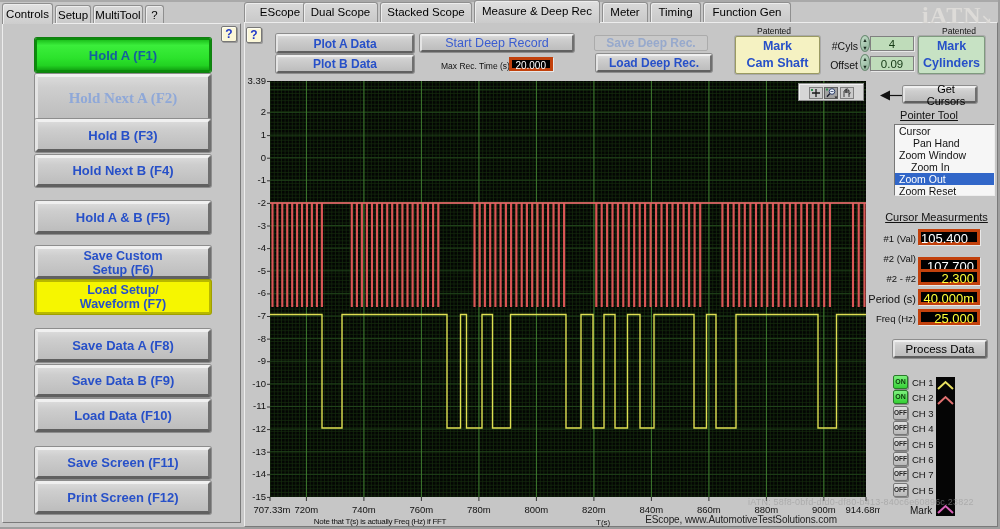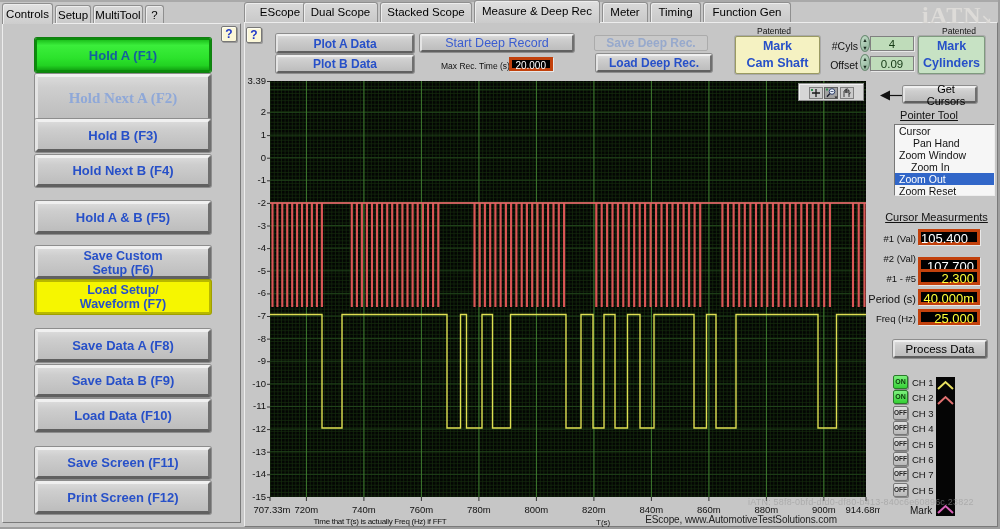--- a/index.html
+++ b/index.html
@@ -155,21 +155,21 @@
 <circle cx="23" cy="4.5" r="2.8" fill="#e8f0fa" stroke="#30406a" stroke-width="1"></circle>
       <path d="M21.5,4.5H24.5" stroke="#30406a" stroke-width="0.8"></path>
       <path d="M20.8,6.6L18,9.8" stroke="#1a1a2a" stroke-width="1.4"></path>
       <rect x="17" y="1.5" width="2" height="2" fill="#2f8f4f"></rect>
       <path d="M25.5,9.5l3,0l-1.5,2z" fill="#222"></path>
 <rect x="31.5" y="0.5" width="13" height="11" fill="#cacaca" stroke="#808080"></rect>
 <path d="M35,10V6.5M35,6.5 L35,4 M36.3,6V2.5 M37.6,6V2 M38.9,6V2.7 M40,10V7.5L41.5,5.5 M35,4 q0.6,-0.8 1.3,-0.3 M36.3,2.5 q0.6,-0.8 1.3,-0.3 M37.6,2 q0.6,-0.8 1.3,0.3 M38.9,3 l1.1,0.3 L40,7.5" stroke="#1a1a1a" stroke-width="0.8" fill="none"></path>
 </svg>
 </div>
 
-<div class="lbl" style="left:306px;top:517px;width:148px;text-align:center;font-size:8px;letter-spacing:-0.3px;white-space:nowrap;">Time that T(s) is actually Freq (Hz) if FFT</div>
+<div class="lbl" style="left:306px;top:517px;width:148px;text-align:center;font-size:8px;letter-spacing:-0.3px;white-space:nowrap;">Note that T(s) is actually Freq (Hz) if FFT</div>
 <div class="lbl" style="left:596px;top:518px;font-size:8px;">T(s)</div>
 <div class="lbl" style="left:621px;top:514px;width:240px;text-align:center;font-size:10px;letter-spacing:-0.1px;color:#222;">EScope, www.AutomotiveTestSolutions.com</div>
 
 <svg class="abs" style="left:878px;top:89px;" width="26" height="13">
     <path d="M10,6.5H26" stroke="#111" stroke-width="1.2"></path>
     <path d="M2,6.5L12,1.5V11.5Z" fill="#111"></path>
   </svg>
 <div class="btn sm" style="left:903px;top:86px;width:74px;height:17px;font-size:11px;color:#000;font-weight:normal;padding-left:12px;">Get Cursors</div>
 <div class="lbl" style="left:879px;top:109px;width:100px;text-align:center;font-size:11px;text-decoration:underline;">Pointer Tool</div>
 <div class="abs" style="left:894px;top:124px;width:101px;height:72px;background:#f6f6f6;border-top:1px solid #777;border-left:1px solid #777;border-right:1px solid #eee;border-bottom:1px solid #eee;font-size:10.5px;color:#111;">
@@ -179,21 +179,21 @@
 <div style="height:12px;line-height:12px;padding-left:16px;">Zoom In</div>
 <div style="height:12px;line-height:12px;padding-left:4px;background:#3166c8;color:#fff;">Zoom Out</div>
 <div style="height:12px;line-height:12px;padding-left:4px;">Zoom Reset</div>
 </div>
 <div class="lbl" style="left:879px;top:211px;width:115px;text-align:center;font-size:11px;text-decoration:underline;">Cursor Measurments</div>
 
 <div class="lbl" style="left:860px;top:233px;width:56px;text-align:right;font-size:9.5px;">#1 (Val)</div>
 <div class="blkbox" style="left:918px;top:229px;width:62px;height:16px;font-size:13px;line-height:14px;padding-right:16px;">105.400</div>
 <div class="lbl" style="left:860px;top:253px;width:56px;text-align:right;font-size:9.5px;">#2 (Val)</div>
 <div class="blkbox" style="left:918px;top:249px;width:62px;height:16px;font-size:13px;line-height:14px;padding-right:3px;margin-top:8px;">107.700</div>
-<div class="lbl" style="left:860px;top:273px;width:56px;text-align:right;font-size:9.5px;">#1 - #5</div>
+<div class="lbl" style="left:860px;top:273px;width:56px;text-align:right;font-size:9.5px;">#2 - #2</div>
 <div class="blkbox" style="left:918px;top:269px;width:62px;height:16px;font-size:13px;line-height:14px;padding-right:3px;color:#ffff38;">2.300</div>
 <div class="lbl" style="left:860px;top:293px;width:56px;text-align:right;font-size:11px;">Period (s)</div>
 <div class="blkbox" style="left:918px;top:289px;width:62px;height:16px;font-size:13px;line-height:14px;padding-right:3px;color:#ffff38;">40.000m</div>
 <div class="lbl" style="left:860px;top:313px;width:56px;text-align:right;font-size:9.5px;">Freq (Hz)</div>
 <div class="blkbox" style="left:918px;top:309px;width:62px;height:16px;font-size:13px;line-height:14px;padding-right:3px;color:#ffff38;">25.000</div>
 
 <div class="btn sm" style="left:893px;top:340px;width:94px;height:18px;font-size:11.5px;color:#000;font-weight:normal;">Process Data</div>
 
 <div class="abs" style="left:936px;top:377px;width:19px;height:139px;background:#050505;"></div>
 <svg class="abs" style="left:936px;top:377px;" width="19" height="139">

